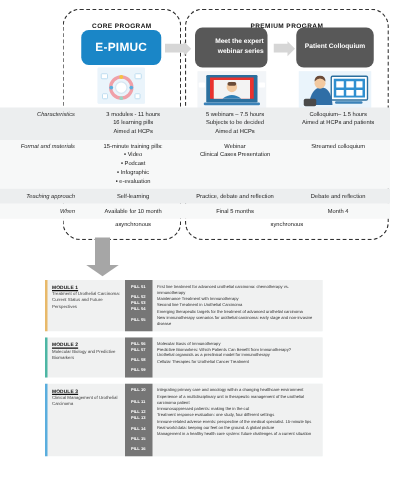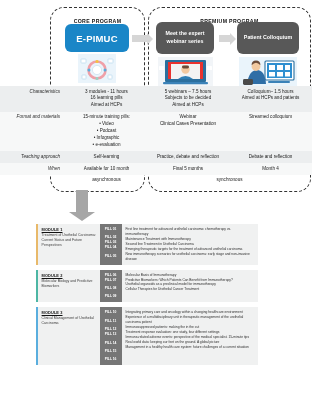--- a/index.html
+++ b/index.html
@@ -16,21 +16,21 @@
   .dashbox{position:absolute;border:1px dashed #333;border-radius:14px;background:transparent;}
   #core-box{left:50px;top:7px;width:93px;height:183px;}
   #premium-box{left:148px;top:7px;width:161px;height:183px;}
 
   .prog-title{
     position:absolute;top:10px;width:100%;text-align:center;
     font-size:5.2px;font-weight:bold;letter-spacing:.35px;color:#111;
   }
 
   .rbox{position:absolute;border-radius:6px;display:flex;align-items:center;
-        justify-content:center;text-align:center;color:#fff;font-weight:bold;}
+        justify-content:center;text-align:right;color:#fff;font-weight:bold;}
   #epimuc-box{left:65px;top:24px;width:64px;height:28px;background:#1a86c7;font-size:9.5px;letter-spacing:.2px;}
   #meet-expert-box{left:156px;top:22px;width:58px;height:32px;background:#585858;font-size:5.3px;line-height:1.5;padding:0 3px;box-sizing:border-box;}
   #colloquium-box{left:237px;top:22px;width:62px;height:32px;background:#585858;font-size:5.3px;line-height:1.5;padding:0 3px;box-sizing:border-box;}
 
   .arrow{position:absolute;height:7px;background:#d6d6d6;}
   .arrow:after{content:"";position:absolute;right:-5px;top:-2.5px;
     border-left:6px solid #d6d6d6;border-top:6px solid transparent;border-bottom:6px solid transparent;}
   #arrow-core-premium{left:132px;top:35px;width:16px;}
   #arrow-expert-colloq{left:219px;top:35px;width:12px;}
 

